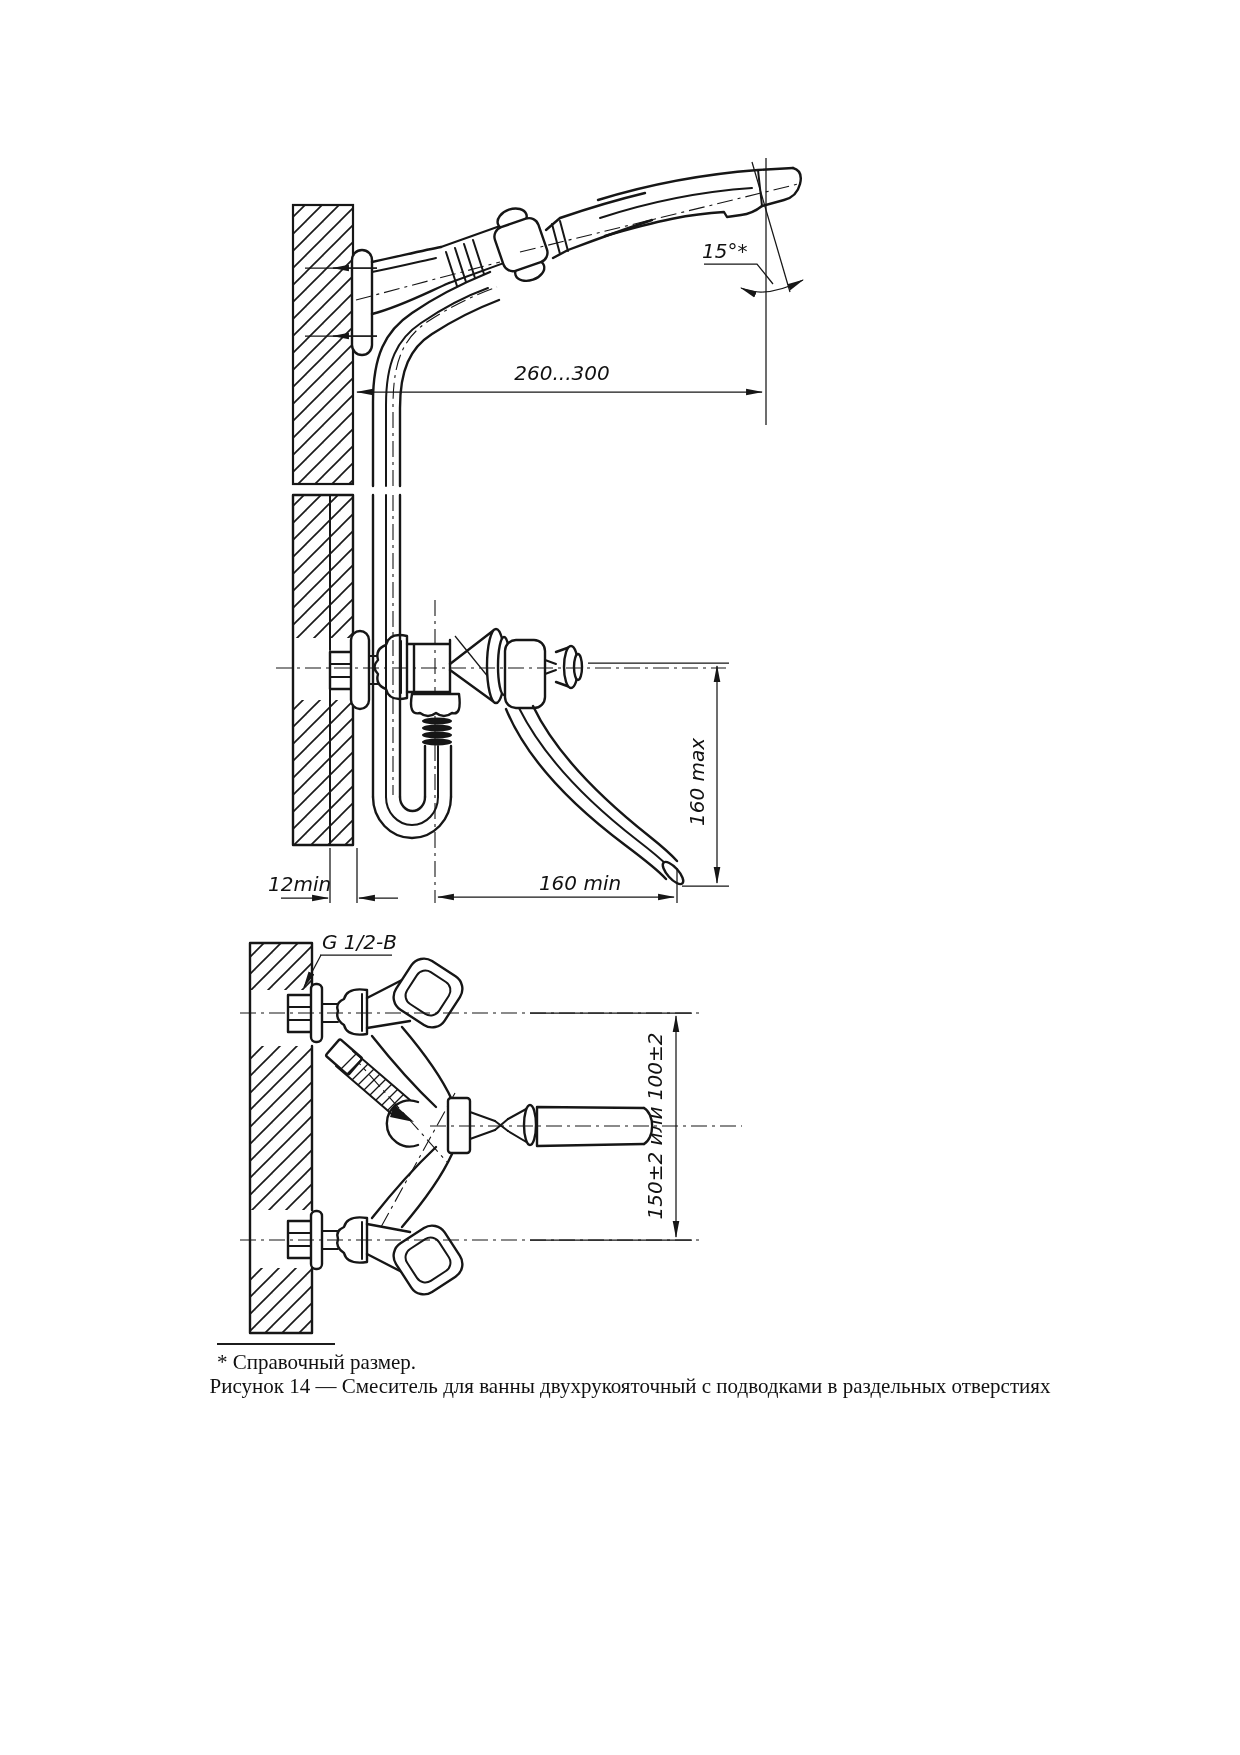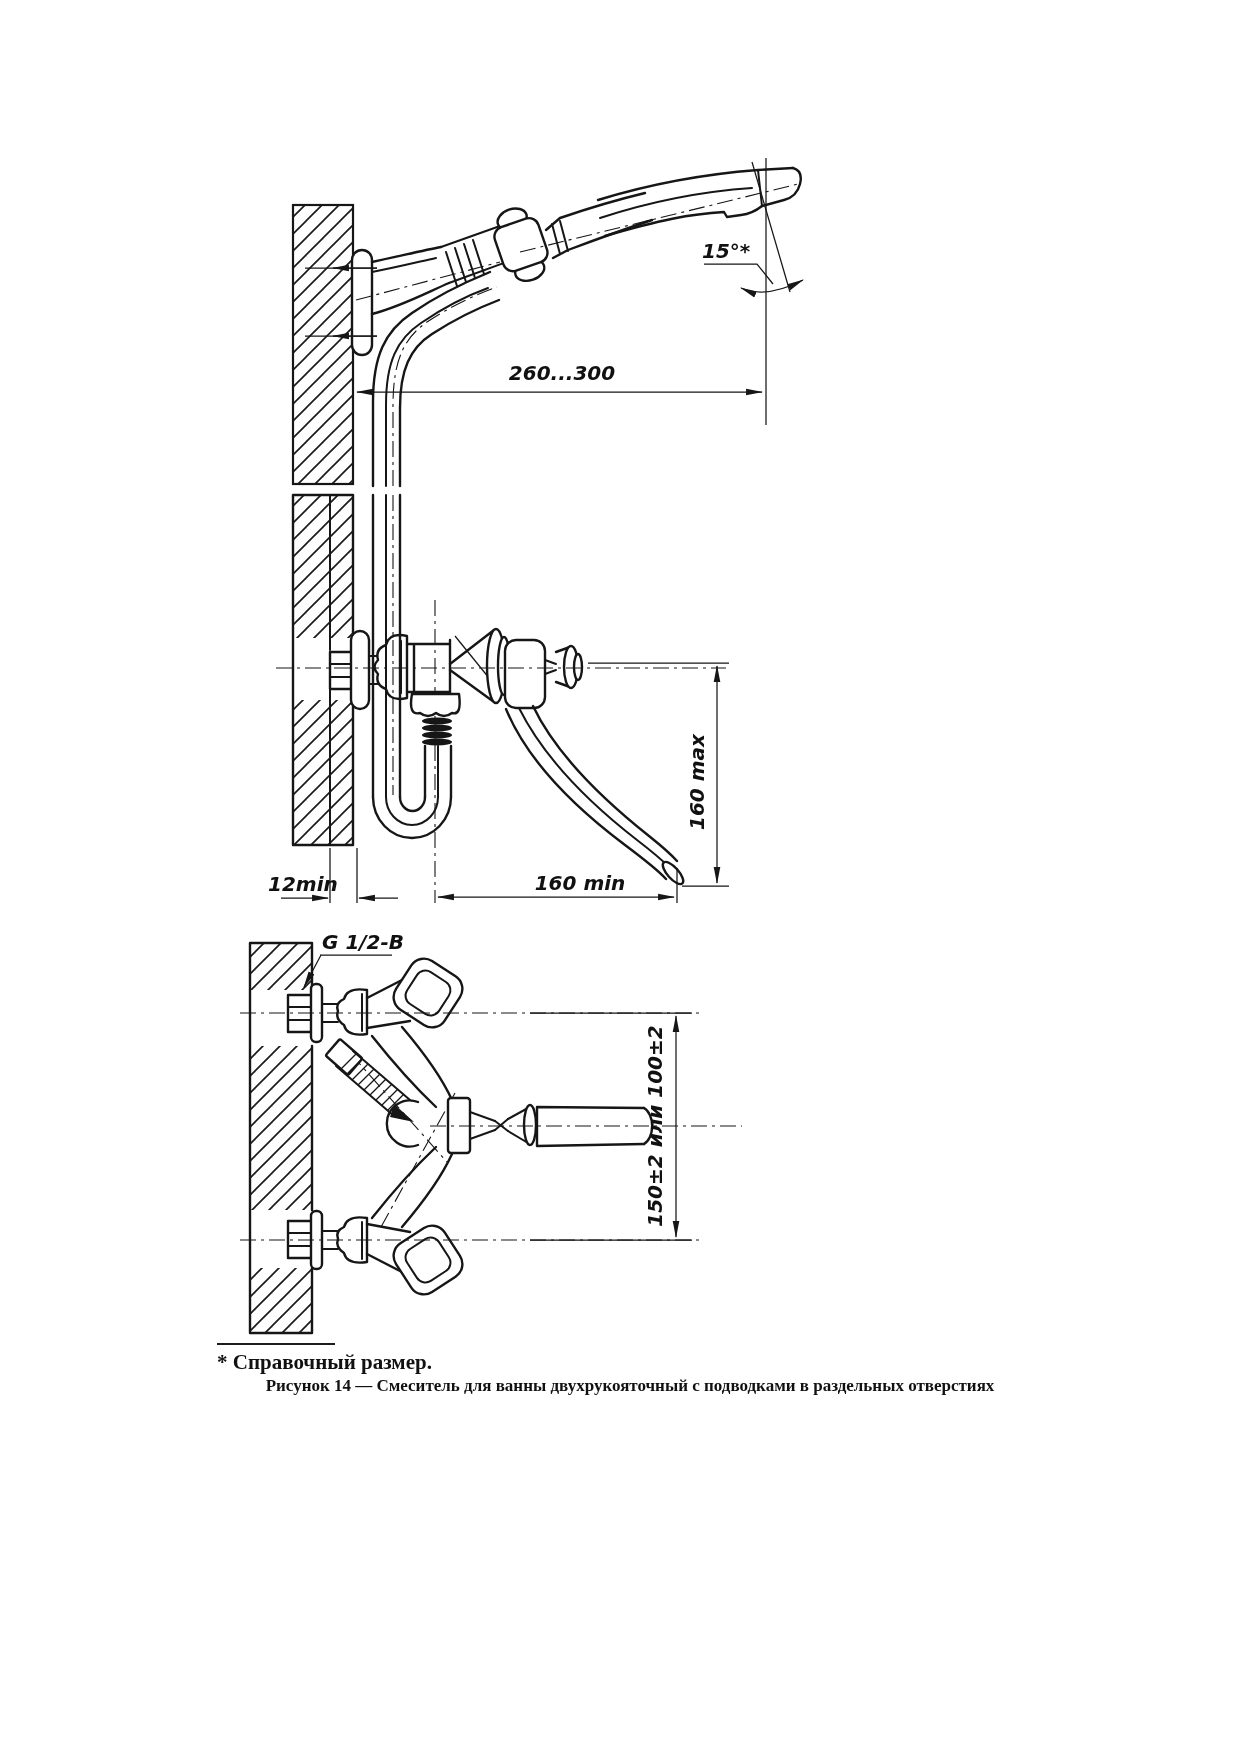--- a/index.html
+++ b/index.html
@@ -4,38 +4,37 @@
 <style>
   html,body{margin:0;padding:0;background:#e8e8e8;}
   .page{
     position:relative;
     width:1240px;height:1755px;
     background:#ffffff;
     font-family:"Liberation Serif", serif;
     color:#111;
     overflow:hidden;
     margin:0 auto;
-    font-weight:bold;
   }
   svg.drawing{position:absolute;left:0;top:0;}
   svg .obj{fill:none;stroke:#161616;stroke-width:2.4;stroke-linecap:round;stroke-linejoin:round;}
   svg .obj2{fill:none;stroke:#161616;stroke-width:2;stroke-linecap:round;stroke-linejoin:round;}
   svg .fillw{fill:#ffffff;stroke:#161616;stroke-width:2.4;stroke-linejoin:round;}
   svg .thin{fill:none;stroke:#161616;stroke-width:1.25;}
   svg .cl{fill:none;stroke:#161616;stroke-width:1.1;stroke-dasharray:16 5 3 5;}
   svg .dark{fill:#161616;stroke:none;}
   svg text.dim{
     font-family:"DejaVu Sans", sans-serif;
     font-style:italic;
     font-size:20px;
     fill:#111;
   }
   .footnote-rule{position:absolute;left:217px;top:1343px;width:118px;border-top:2px solid #1c1c1c;}
   .footnote{position:absolute;left:217px;top:1350px;font-size:21px;white-space:nowrap;text-align:right;}
-  .caption{position:absolute;left:100px;top:1371px;width:1060px;text-align:center;font-size:17px;line-height:30px;}
+  .caption{position:absolute;left:100px;top:1371px;width:1060px;text-align:center;font-size:21px;line-height:30px;}
 </style>
 </head>
 <body>
 
 <div class="page">
 
 <svg class="drawing" width="1240" height="1755" viewBox="0 0 1240 1755">
   <defs>
     <pattern id="hatch" patternUnits="userSpaceOnUse" width="17" height="17">
       <path d="M-2,19 L19,-2" stroke="#1a1a1a" stroke-width="1.7" fill="none"></path>

